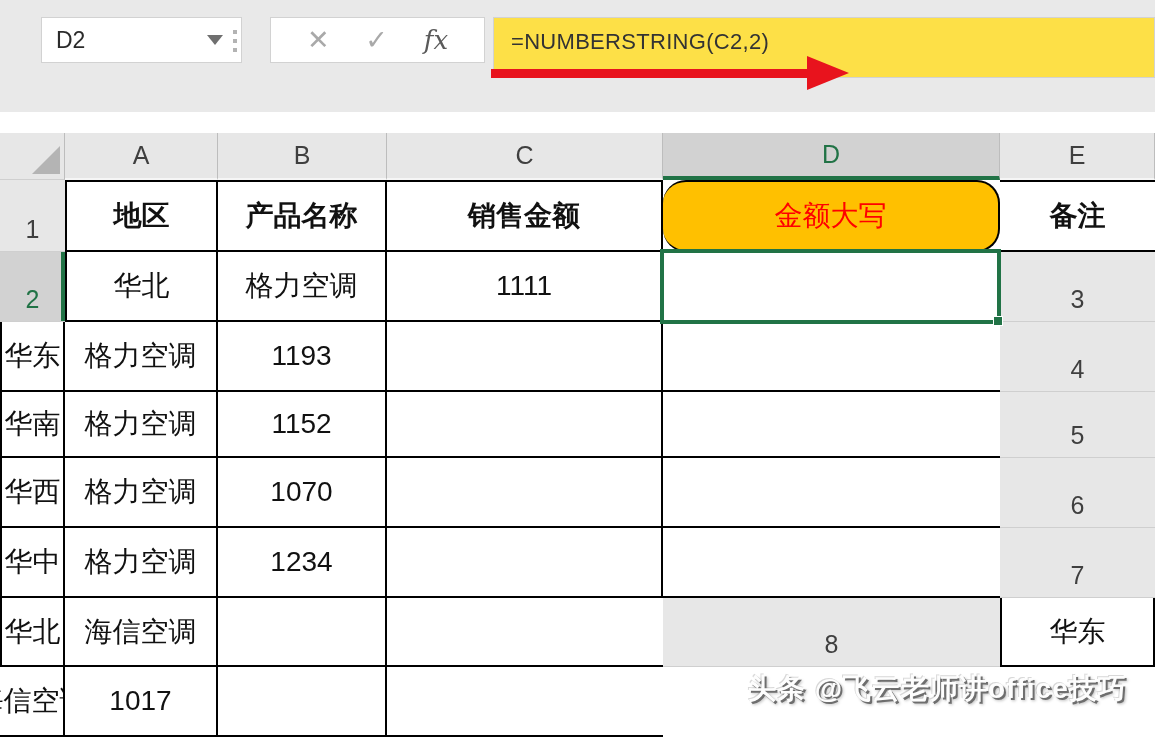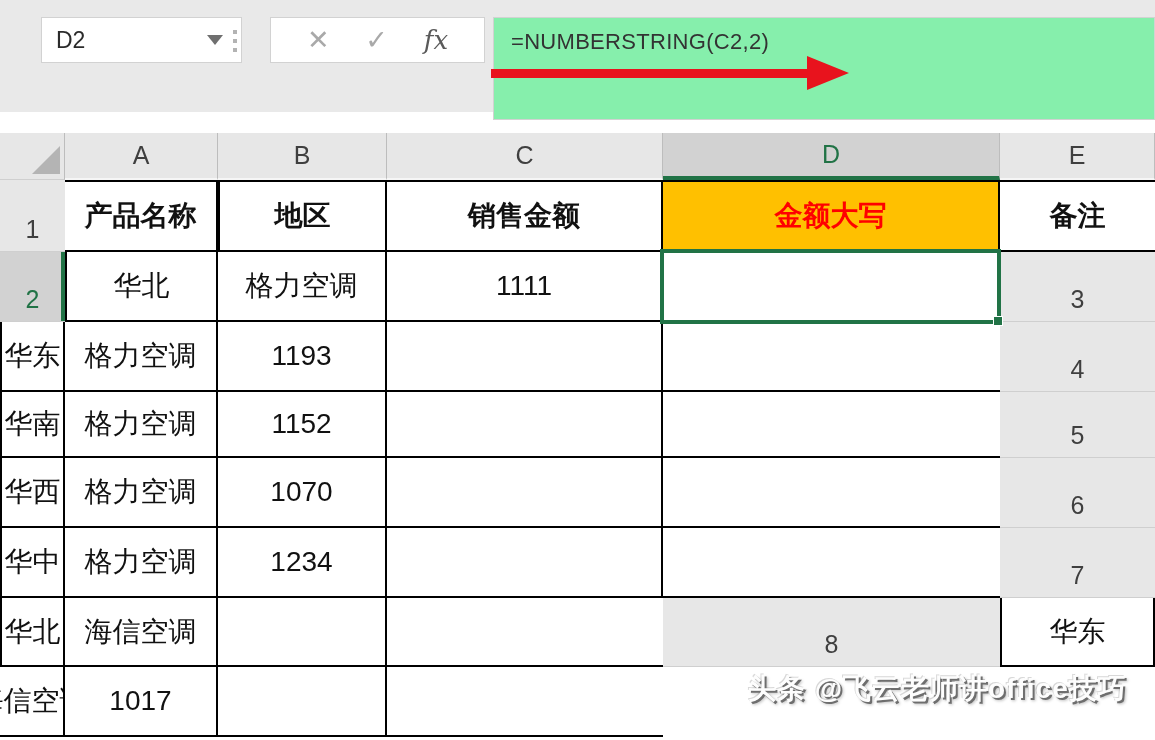--- a/index.html
+++ b/index.html
@@ -13,21 +13,21 @@
   .namebox .val { font-size:23px; color:#2b2b2b; flex:1; }
   .namebox .dd { width:0; height:0; border-left:8px solid transparent; border-right:8px solid transparent;
                  border-top:10px solid #6f6f6f; margin-right:6px; }
   .dots { position:absolute; left:233px; top:30px; display:flex; flex-direction:column; gap:5px; }
   .dots i { width:4px; height:4px; background:#b3b3b3; display:block; }
   .fbtns { position:absolute; left:270px; top:17px; width:215px; height:46px; background:#fff;
            border:1px solid #d2d2d2; display:flex; align-items:center; justify-content:space-around; padding:0 18px; }
   .fbtns .x  { color:#a9a9a9; font-size:27px; }
   .fbtns .ck { color:#a9a9a9; font-size:27px; }
   .fbtns .fx { color:#5a5a5a; font-size:26px; font-family:"DejaVu Serif","Liberation Serif",serif; font-style:italic; }
-  .fbar { position:absolute; left:493px; top:17px; width:662px; height:103px; background:#86efac; border:1px solid #d2d2d2; }
+  .fbar { position:absolute; left:493px; top:17px; width:662px; height:61px; background:#fde047; border:1px solid #d2d2d2; }
   .fbar .ftext { display:block; padding:11px 0 0 17px; font-size:22px; color:#333; letter-spacing:0.3px; }
 
   
   .arrow { position:absolute; left:491px; top:52px; width:360px; height:42px; }
   .arrow .line { position:absolute; left:0; top:17px; width:318px; height:9px; background:#e8131d; }
   .arrow .head { position:absolute; left:316px; top:4px; width:0; height:0;
                  border-top:17px solid transparent; border-bottom:17px solid transparent;
                  border-left:42px solid #e8131d; }
 
   
@@ -47,21 +47,21 @@
   .corner .tri { position:absolute; right:4px; bottom:5px; width:0; height:0;
                  border-bottom:28px solid #b4b4b4; border-left:28px solid transparent; }
 
   
   .c { background:#fff; color:#111; font-size:28px; display:flex; align-items:center; justify-content:center;
        border-right:2px solid #000; border-bottom:2px solid #000; overflow:hidden; white-space:nowrap; }
   .c.first { border-left:2px solid #000; }
   .c.top { border-top:2px solid #000; }
   .c.lastcol { border-right:none;text-align:center; }
   .c.hdr { font-weight:bold; }
-  .c.amount { background:#ffc000; color:#ff0000; font-weight:bold; }
+  .c.amount { background:#ffc000; color:#ff0000; font-weight:normal;border-radius:23px; }
 
   
   .selbox { position:absolute; left:660px; top:249px; width:341px; height:75px;
             border:4px solid #217346; }
   .selbox .handle { position:absolute; right:-6px; bottom:-6px; width:10px; height:10px;
                     background:#217346; border:1px solid #fff; }
 
   
   .watermark { position:absolute; left:748px; top:670px; font-size:28px; font-weight:bold; color:#fdfdfd;
                letter-spacing:1px; text-shadow:2px 2px 0 #6e6e6e, 3px 3px 3px rgba(0,0,0,0.25), -1px -1px 0 #d8d8d8;
@@ -103,22 +103,22 @@
   <div class="corner">
       <div class="tri"></div>
     </div>
   <div class="ch">A</div>
   <div class="ch">B</div>
   <div class="ch">C</div>
   <div class="ch sel">D</div>
   <div class="ch">E</div>
 
   <div class="rh">1</div>
+  <div class="c hdr top first">地区</div>
   <div class="c hdr top">产品名称</div>
-  <div class="c hdr top first">地区</div>
   <div class="c hdr top">销售金额</div>
   <div class="c hdr top amount">金额大写</div>
   <div class="c hdr top lastcol">备注</div>
 
   <div class="rh sel">2</div>
   <div class="c first">华北</div>
   <div class="c">格力空调</div>
   <div class="c">1111</div>
   <div class="c lastcol"></div>
 

